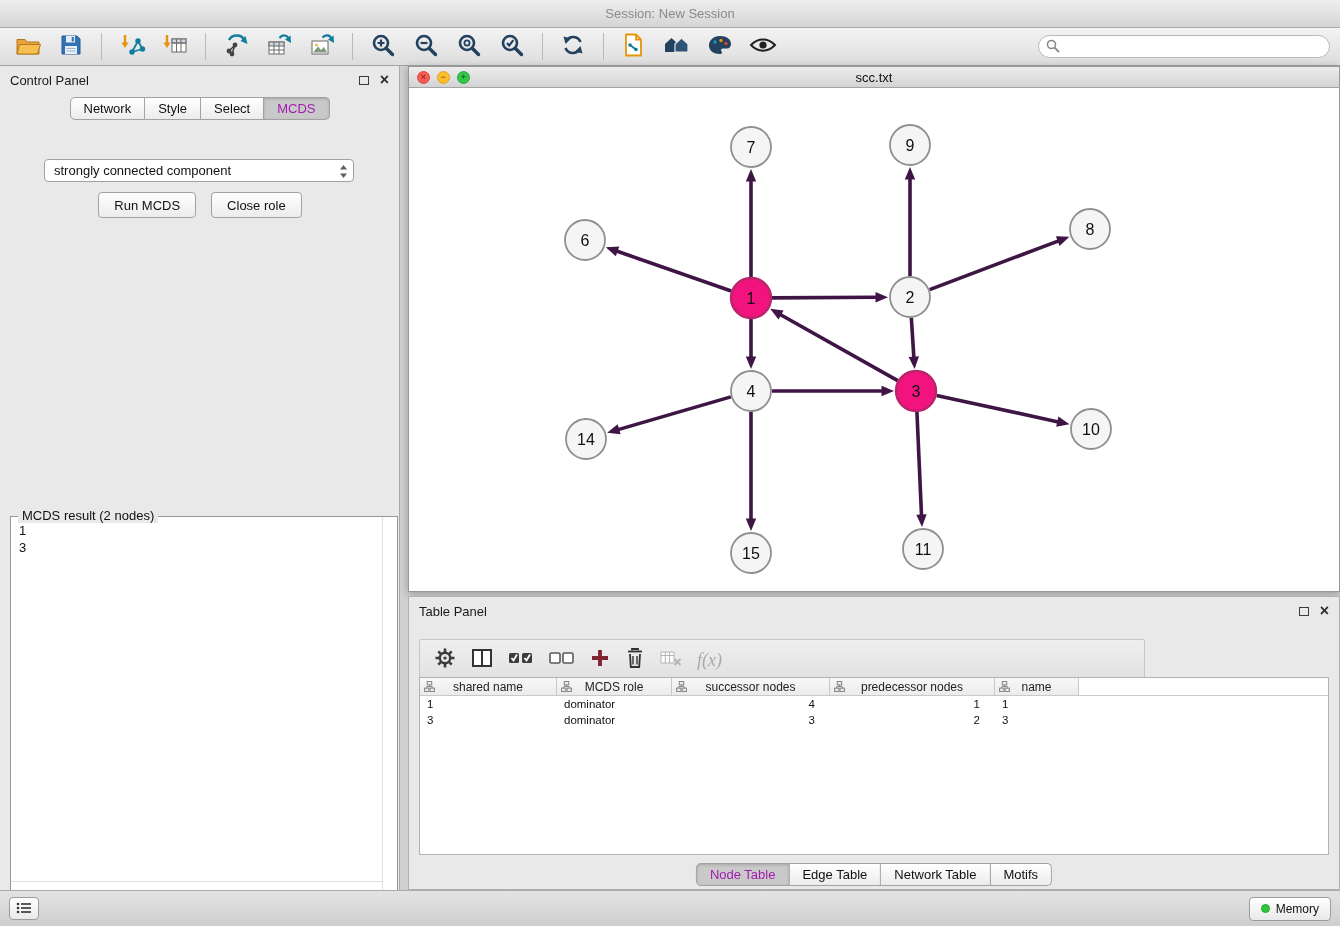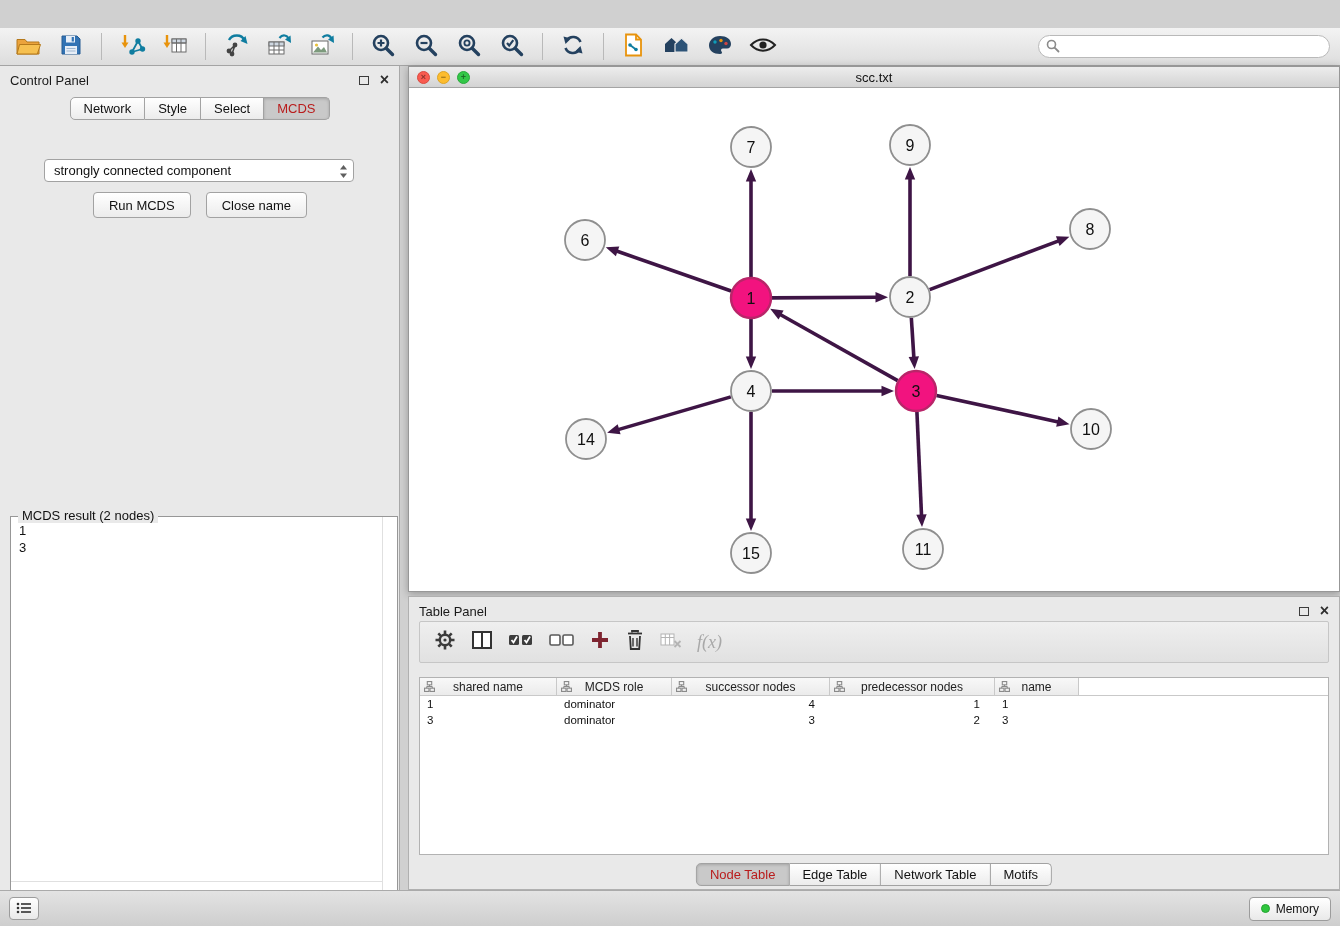--- a/index.html
+++ b/index.html
@@ -23,21 +23,21 @@
   .search-wrap input{width:100%;height:100%;border:1px solid #b9b9b9;border-radius:12px;
     padding:0 10px 0 26px;font-size:12px;background:#fff;outline:none;font-family:"Liberation Sans",sans-serif}
   .search-wrap .mag{position:absolute;left:8px;top:4px}
 
   
   .segbar{display:flex}
   .seg{border:1px solid #a2a2a2;border-left:none;background:linear-gradient(#ffffff,#ececec);
     padding:3px 13px;font-size:13px;color:#111;white-space:nowrap;cursor:default}
   .seg:first-child{border-left:1px solid #a2a2a2;border-radius:5px 0 0 5px}
   .seg:last-child{border-radius:0 5px 5px 0}
-  .seg.active{background:#c9c9c9;color:#b91c1c;box-shadow:inset 0 1px 3px rgba(0,0,0,.18)}
+  .seg.active{background:#c9c9c9;color:#a21caf;box-shadow:inset 0 1px 3px rgba(0,0,0,.18)}
 
   
   .control-panel{position:absolute;left:0;top:66px;width:400px;height:824px;background:#e9e9e9;
     border-right:1px solid #a9a9a9}
   .panel-hd{height:28px;display:flex;align-items:center;padding:0 10px;font-size:13px;color:#1a1a1a}
   .hd-actions{margin-left:auto;display:flex;gap:11px;align-items:center}
   .float-btn{width:10px;height:9px;border:1.5px solid #3c3c3c;display:inline-block}
   .close-btn{font-size:16px;font-weight:bold;color:#2e2e2e;line-height:12px}
   .cp-tabs{position:absolute;top:31px;left:50%;transform:translateX(-50%)}
   .opt-label{position:absolute;top:72px;left:0;width:400px;text-align:center;font-size:13px;color:#111}
@@ -65,21 +65,21 @@
     font-size:9px;font-weight:bold;color:rgba(0,0,0,.45);line-height:1}
   .light.red{background:#f95b50;border:1px solid #d94a40}
   .light.yellow{background:#fdbc2e;border:1px solid #dda425}
   .light.green{background:#33c748;border:1px solid #2aa83c}
   .net-title{font-size:13px;color:#111}
   .net-canvas{position:relative;width:930px;height:503px;background:#fff}
 
   
   .table-panel{position:absolute;left:408px;top:596px;width:932px;height:294px;background:#e9e9e9;
     border:1px solid #b0b0b0}
-  .tp-toolbar{position:absolute;left:10px;top:24px;width:910px;height:42px;
+  .tp-toolbar{position:absolute;left:10px;top:42px;width:726px;height:42px;
     background:linear-gradient(#efefef,#e1e1e1);border:1px solid #c6c6c6;border-radius:2px;
     display:flex;align-items:center;gap:15px;padding:8px 14px}
   .fx{font-family:"Liberation Serif",serif;font-style:italic;font-size:18px;color:#a8a8a8}
   .tp-grid{position:absolute;left:10px;top:80px;width:910px;height:178px;background:#fff;border:1px solid #b2b2b2;overflow:hidden}
   .tp-head{display:flex;height:18px}
   .th{position:relative;background:linear-gradient(#f8f8f8,#ebebeb);border-right:1px solid #c9c9c9;
     border-bottom:1px solid #c9c9c9;font-size:12px;color:#222;display:flex;align-items:center;justify-content:center;flex:0 0 auto}
   .th .hic{position:absolute;left:4px;top:3px}
   .th.filler{flex:1 1 auto;background:#fff;border-right:none}
   .tr{display:flex;height:16px}
@@ -107,20 +107,23 @@
       <rect x="3" y="0.5" width="4" height="3"></rect>
       <path d="M5 3.5 V5 M2.5 5 H7.5 M2.5 5 V6.5 M7.5 5 V6.5"></path>
       <rect x="0.5" y="6.5" width="4" height="3"></rect>
       <rect x="5.5" y="6.5" width="4" height="3"></rect>
     </g>
   </defs>
 </svg>
 
 <div class="app">
 
+  <div class="titlebar">
+    <span class="title">Session: New Session</span>
+  </div>
 
   <div class="toolbar">
     <div class="tb-btn">
       <span><svg width="26" height="24" viewBox="0 0 26 24">
             <path d="M2 6.5 h8 l2 2.5 h12 v12 H2 Z" fill="#EBA33C" stroke="#B5791B"></path>
             <path d="M4.5 11.5 h21 l-3.2 9.5 H2 Z" fill="#F6C050" stroke="#B5791B"></path>
           </svg></span>
     </div>
     <div class="tb-btn">
       <span><svg width="24" height="24" viewBox="0 0 24 24">
@@ -277,21 +280,21 @@
     </div>
     <div class="dropdown">
       <span>strongly connected component</span>
       <span class="dd-arrows"><svg width="9" height="15" viewBox="0 0 9 15">
             <polygon points="4.5,1 8,5.5 1,5.5" fill="#5f5f5f"></polygon>
             <polygon points="1,9.5 8,9.5 4.5,14" fill="#5f5f5f"></polygon>
           </svg></span>
     </div>
     <div class="cp-buttons">
       <div class="btn">Run MCDS</div>
-      <div class="btn">Close name</div>
+      <div class="btn">Close role</div>
     </div>
     <div class="result-box">
       <div class="result-title">MCDS result (2 nodes)</div>
       <div class="result-inner">
         <div class="lines">
           <div>1</div>
           <div>3</div>
         </div>
         <div class="vtrack"></div>
         <div class="htrack"></div>

